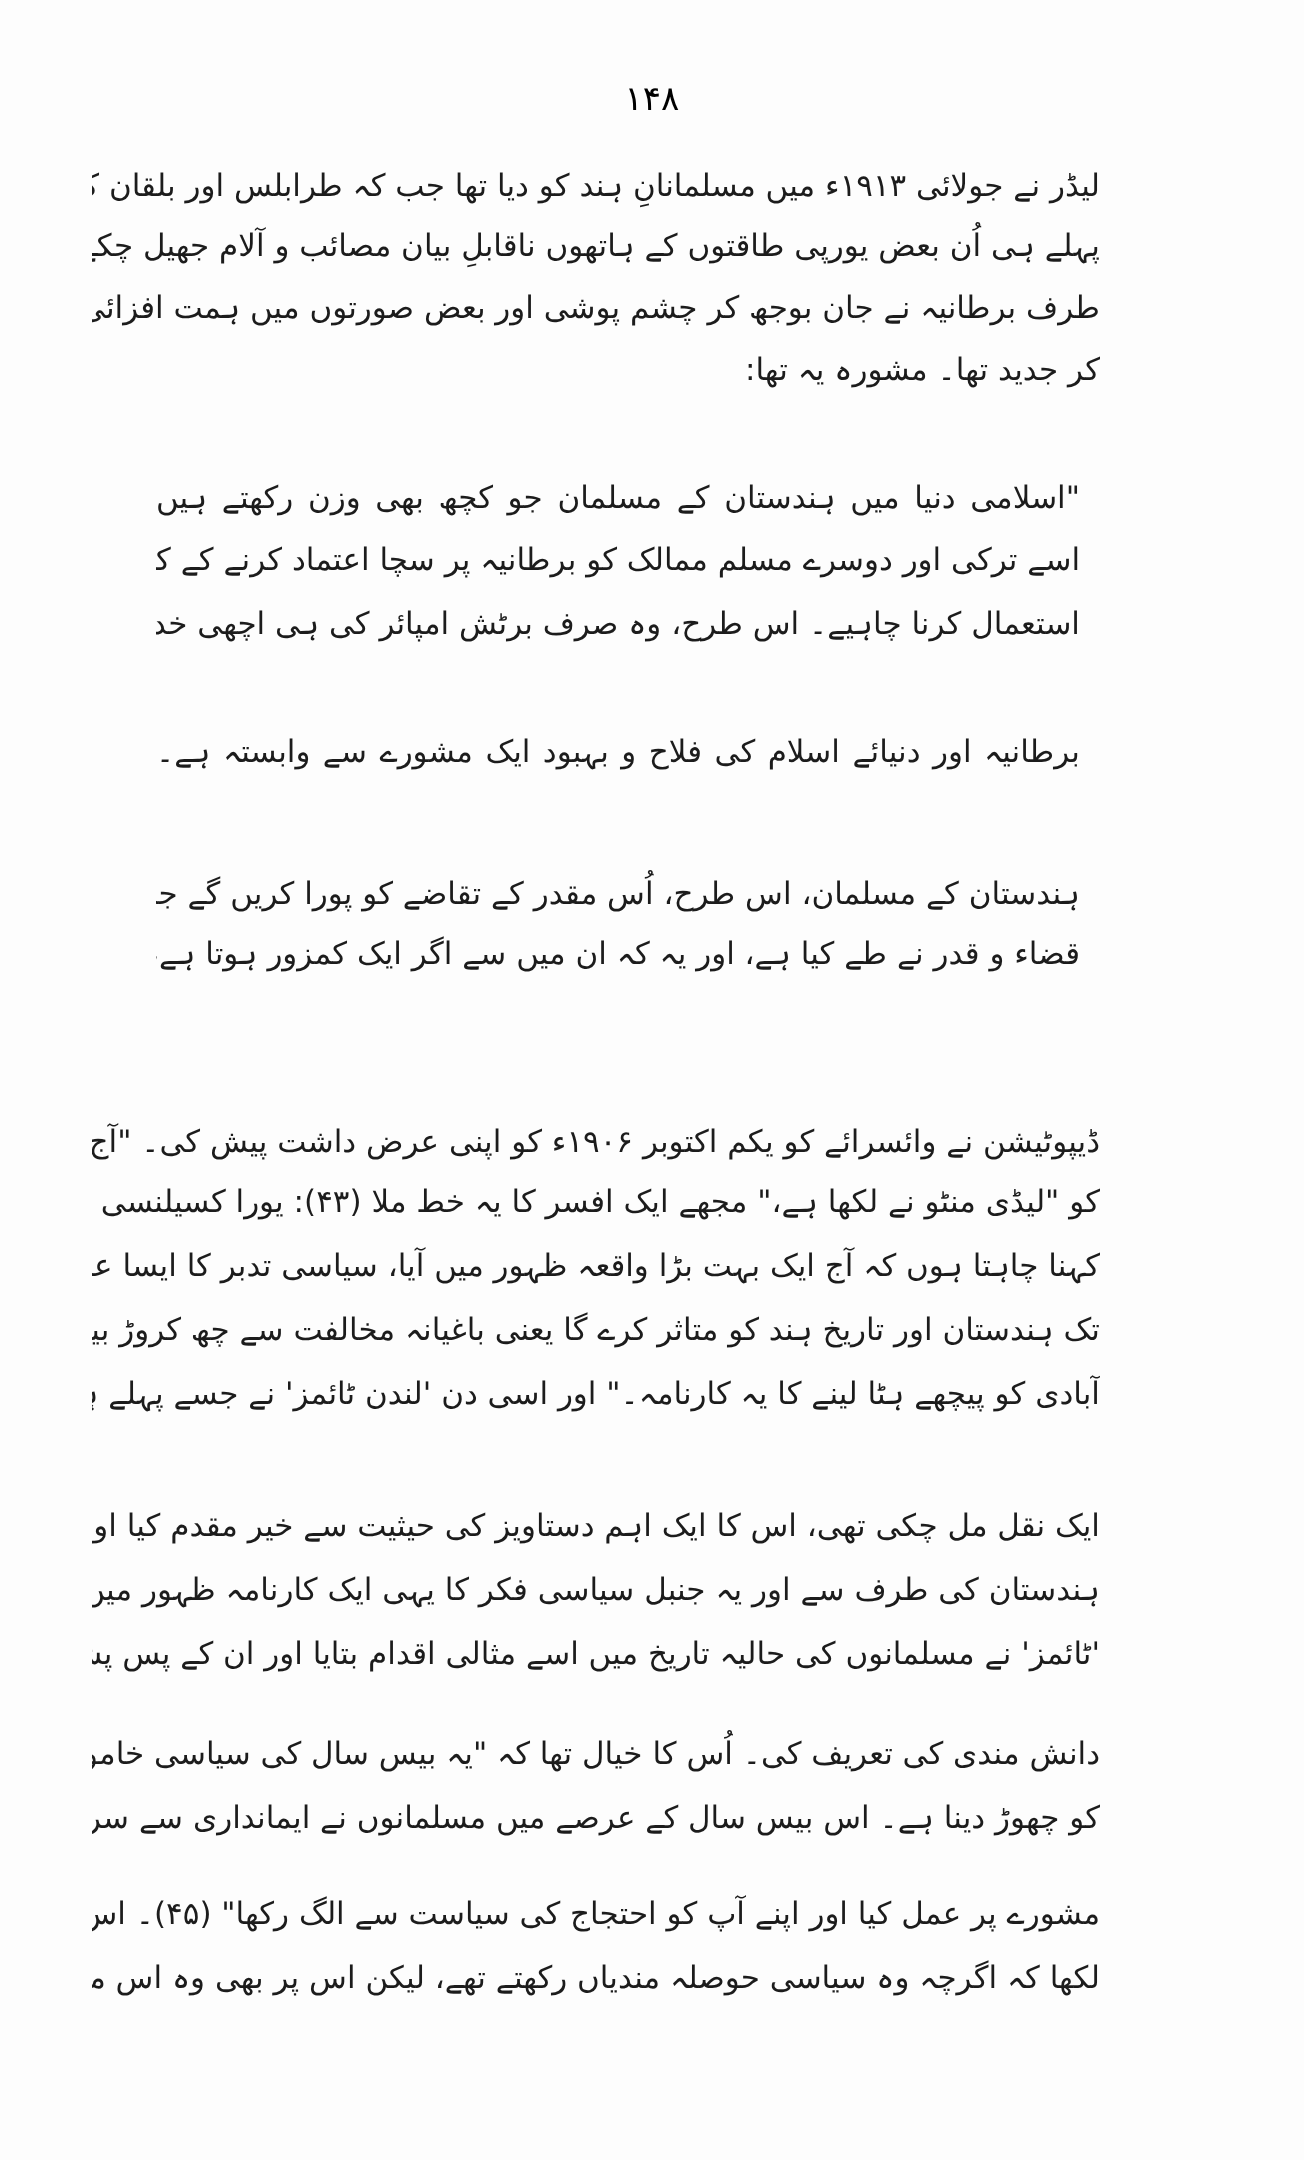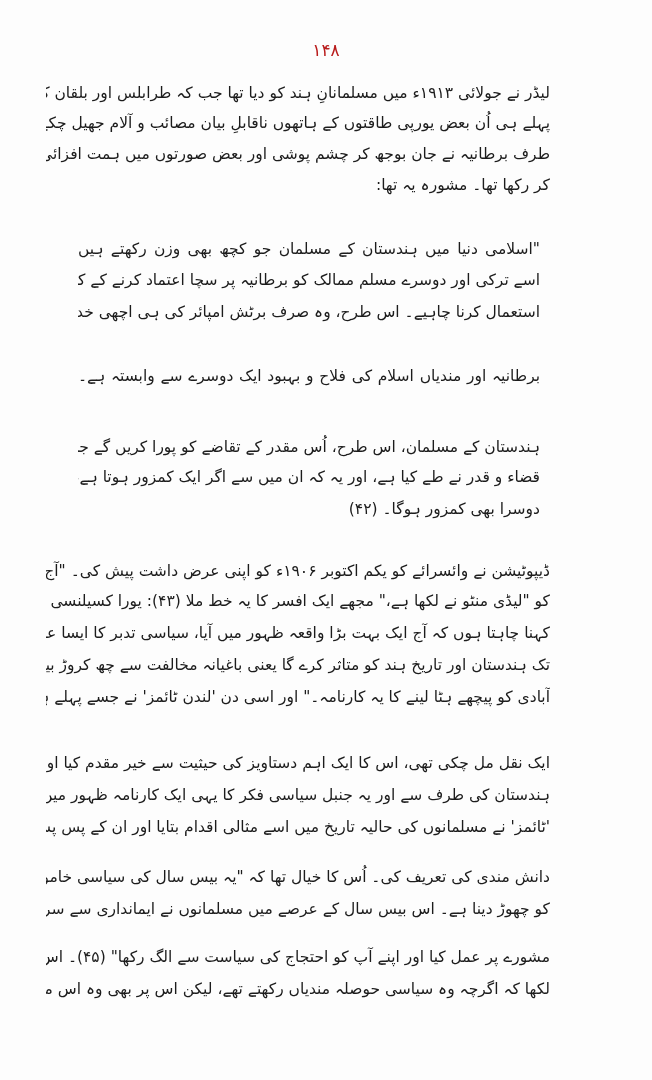--- a/index.html
+++ b/index.html
@@ -23,21 +23,21 @@
       height: 1080px;
       background: #fdfdfd;
     }
     .page-number {
       position: absolute;
       top: 40px;
       left: 0;
       width: 652px;
       text-align: center;
       font-size: 17px;
-      color: #b91c1c;
+      color: #000000;
       font-family: "DejaVu Sans", sans-serif;
     }
     .line {
       position: absolute;
       direction: rtl;
       unicode-bidi: embed;
       white-space: nowrap;
       font-size: 15.5px;
       line-height: 30px;
       height: 30px;
@@ -56,29 +56,28 @@
 </head>
 <body>
 
 <div class="page">
 
   <div class="page-number">۱۴۸</div>
 
   <div class="line full" style="top:78px;">لیڈر نے جولائی ۱۹۱۳ء میں مسلمانانِ ہند کو دیا تھا جب کہ طرابلس اور بلقان کی لڑائیوں میں ترک</div>
   <div class="line full" style="top:108px;">پہلے ہی اُن بعض یورپی طاقتوں کے ہاتھوں ناقابلِ بیان مصائب و آلام جھیل چکے تھے جن کی</div>
   <div class="line full" style="top:139px;">طرف برطانیہ نے جان بوجھ کر چشم پوشی اور بعض صورتوں میں ہمت افزائی کا رویہ اختیار</div>
-  <div class="line full short" style="top:170px;">کر رکھا تھا۔ مشورہ یہ تھا:</div>
+  <div class="line full short" style="top:170px;">کر جدید تھا۔ مشورہ یہ تھا:</div>
 
   <div class="line quote" style="top:234px;">"اسلامی دنیا میں ہندستان کے مسلمان جو کچھ بھی وزن رکھتے ہیں</div>
   <div class="line quote" style="top:265px;">اسے ترکی اور دوسرے مسلم ممالک کو برطانیہ پر سچا اعتماد کرنے کے کام میں</div>
   <div class="line quote" style="top:297px;">استعمال کرنا چاہیے۔ اس طرح، وہ صرف برٹش امپائر کی ہی اچھی خدمت نہ</div>
-  <div class="line quote" style="top:361px;">برطانیہ اور مندیاں اسلام کی فلاح و بہبود ایک دوسرے سے وابستہ ہے۔</div>
+  <div class="line quote" style="top:361px;">برطانیہ اور دنیائے اسلام کی فلاح و بہبود ایک مشورے سے وابستہ ہے۔</div>
   <div class="line quote" style="top:432px;">ہندستان کے مسلمان، اس طرح، اُس مقدر کے تقاضے کو پورا کریں گے جسے</div>
   <div class="line quote" style="top:462px;">قضاء و قدر نے طے کیا ہے، اور یہ کہ ان میں سے اگر ایک کمزور ہوتا ہے، تو</div>
-  <div class="line quote short" style="top:494px;">دوسرا بھی کمزور ہوگا۔ (۴۲)</div>
 
   <div class="line full" style="top:556px;">ڈیپوٹیشن نے وائسرائے کو یکم اکتوبر ۱۹۰۶ء کو اپنی عرض داشت پیش کی۔ "آج شام</div>
   <div class="line full" style="top:586px;">کو "لیڈی منٹو نے لکھا ہے،" مجھے ایک افسر کا یہ خط ملا (۴۳): یورا کسیلنسی کی خدمت میں، میں یہ</div>
   <div class="line full" style="top:618px;">کہنا چاہتا ہوں کہ آج ایک بہت بڑا واقعہ ظہور میں آیا، سیاسی تدبر کا ایسا عمل جو ایک طویل مدت</div>
   <div class="line full" style="top:650px;">تک ہندستان اور تاریخ ہند کو متاثر کرے گا یعنی باغیانہ مخالفت سے چھ کروڑ بیس لاکھ کی</div>
   <div class="line full" style="top:682px;">آبادی کو پیچھے ہٹا لینے کا یہ کارنامہ۔" اور اسی دن 'لندن ٹائمز' نے جسے پہلے ہی اس ایڈریس کی</div>
   <div class="line full" style="top:748px;">ایک نقل مل چکی تھی، اس کا ایک اہم دستاویز کی حیثیت سے خیر مقدم کیا اور کہا: "جدید</div>
   <div class="line full" style="top:780px;">ہندستان کی طرف سے اور یہ جنبل سیاسی فکر کا یہی ایک کارنامہ ظہور میں آیا ہے۔" (۴۴)</div>
   <div class="line full" style="top:812px;">'ٹائمز' نے مسلمانوں کی حالیہ تاریخ میں اسے مثالی اقدام بتایا اور ان کے پس پشت کار فرما سیاسی</div>
   <div class="line full" style="top:862px;">دانش مندی کی تعریف کی۔ اُس کا خیال تھا کہ "یہ بیس سال کی سیاسی خاموشی کی پالیسی</div>

